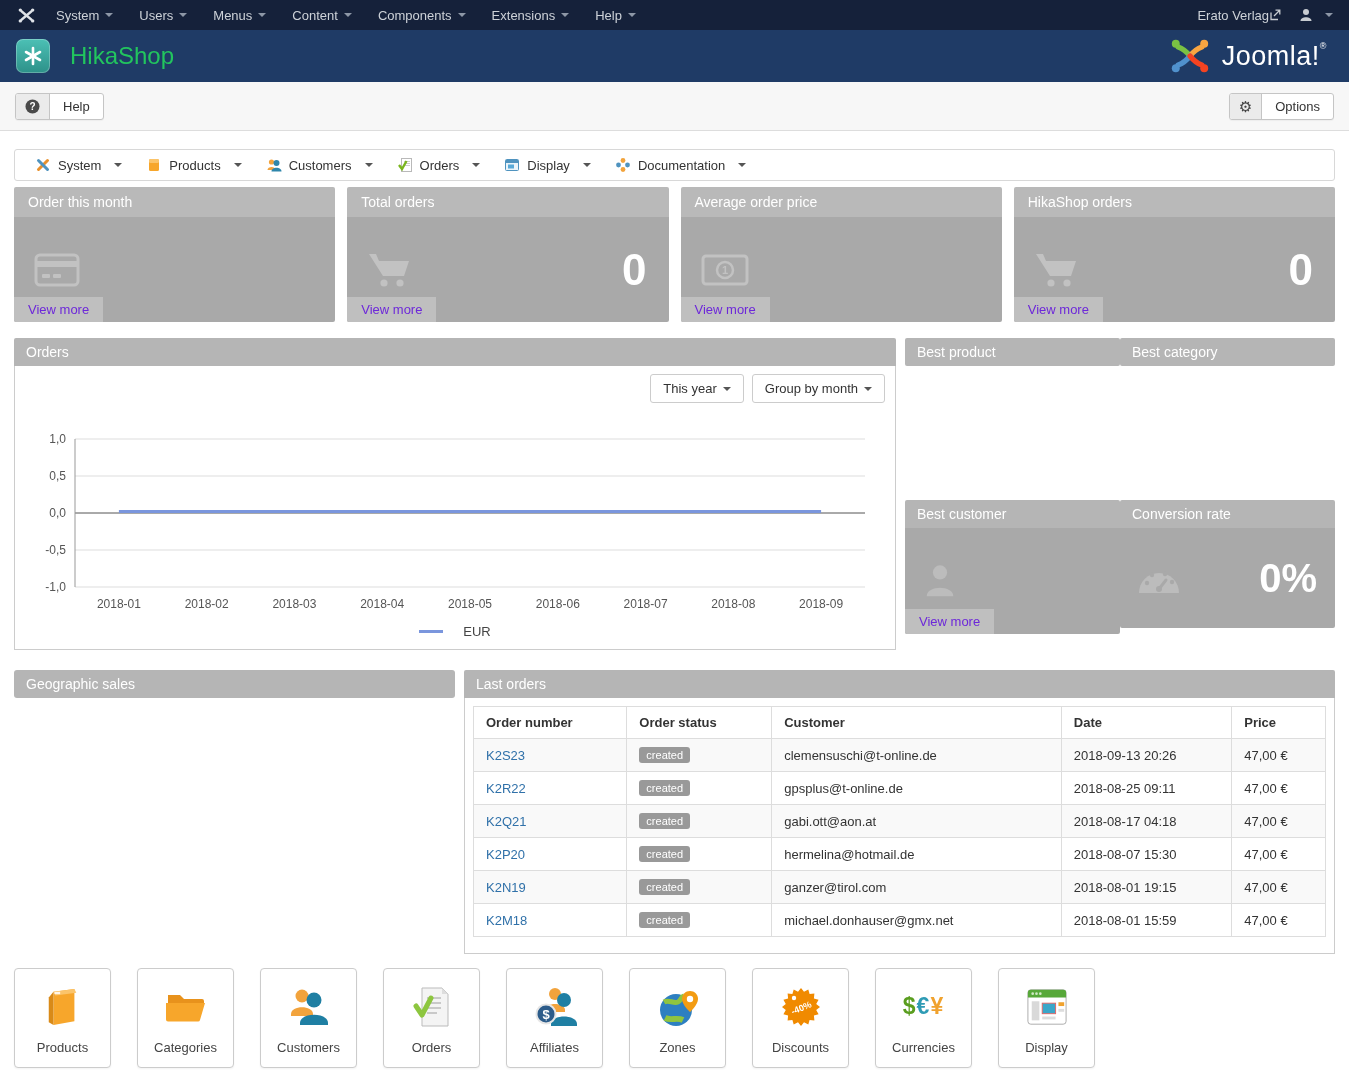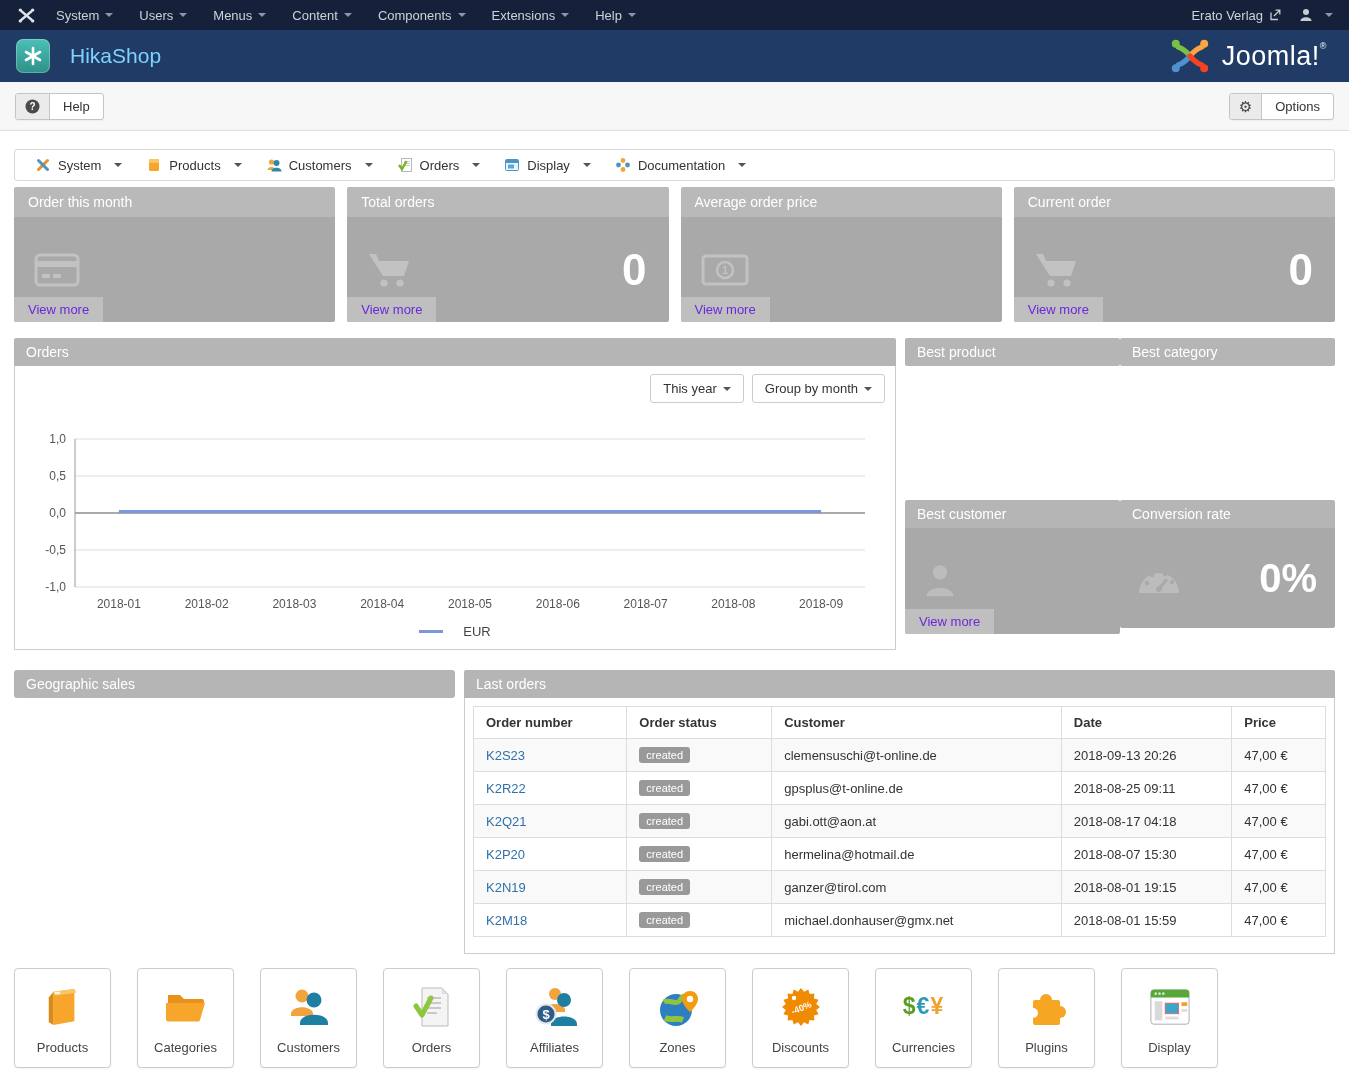--- a/index.html
+++ b/index.html
@@ -7,28 +7,28 @@
     margin: 0; width: 1349px; height: 1080px; background: #fff;
     font-family: "Liberation Sans", sans-serif; font-size: 13px; color: #333;
     overflow: hidden;
   }
   
   .admin-bar { height: 30px; background: #15213a; display: flex; align-items: center; padding: 0 12px; color: #cdd2d8; }
   .admin-logo { display: flex; align-items: center; padding: 0 8px 0 6px; }
   .admin-nav { display: flex; list-style: none; margin: 0; padding: 0; }
   .admin-item { padding: 0 13px; height: 30px; display: flex; align-items: center; cursor: pointer; white-space: nowrap; }
   .admin-right { margin-left: auto; display: flex; align-items: center; gap: 18px; }
-  .site-link { display: flex; align-items: center; gap: 6px; cursor: pointer; }
+  .site-link { display: flex; align-items: center; gap: 0; cursor: pointer; }
   .user-menu { display: flex; align-items: center; gap: 6px; cursor: pointer; padding-right: 4px; }
   .caret { display: inline-block; width: 0; height: 0; border-left: 4px solid transparent; border-right: 4px solid transparent; border-top: 4px solid #8d97a6; margin-left: 6px; }
   .caret.dark { border-top-color: #555; }
   
   .brand-bar { height: 52px; background: #1f3b66; display: flex; align-items: center; padding: 0 22px 0 16px; }
   .hk-logo { width: 34px; height: 34px; border-radius: 7px; background: linear-gradient(#4cc0b5, #2d9189); display: flex; align-items: center; justify-content: center; box-shadow: inset 0 0 0 1px rgba(255,255,255,.25); }
-  .brand-title { color: #7dd3fc; font-size: 21px; margin-left: 20px; font-weight: normal; }
+  .brand-title { color: #22c55e; font-size: 24px; margin-left: 20px; font-weight: normal; }
   .joomla-logo { margin-left: auto; display: flex; align-items: center; gap: 11px; }
   .joomla-text { color: #fff; font-size: 27px; letter-spacing: .5px; }
   .joomla-text sup { font-size: 9px; vertical-align: 16px; }
   
   .toolbar { height: 49px; background: #f7f7f7; border-bottom: 1px solid #ddd; display: flex; align-items: center; padding: 0 15px; }
   .btn-seg { display: flex; border: 1px solid #c5c5c5; border-radius: 3px; overflow: hidden; background: #fff; cursor: pointer; box-shadow: 0 1px 1px rgba(0,0,0,.04); }
   .btn-seg .ic { background: #ebebeb; border-right: 1px solid #c5c5c5; padding: 5px 9px; display: flex; align-items: center; }
   .btn-seg .lb { padding: 5px 13px; display: flex; align-items: center; color: #333; }
   
   .content { padding: 18px 14px 0; }
@@ -303,21 +303,21 @@
             <svg width="48" height="32" viewBox="0 0 48 32">
               <rect x="2" y="2" width="44" height="28" rx="3" fill="none" stroke="currentColor" stroke-width="3"></rect>
               <circle cx="24" cy="16" r="8" fill="none" stroke="currentColor" stroke-width="2.5"></circle>
               <text x="24" y="20" text-anchor="middle" font-size="11" font-weight="bold" fill="currentColor">1</text>
             </svg>
           </span>
           <span class="view-more">View more</span>
         </div>
       </div>
       <div class="stat-card">
-        <div class="stat-head">Current order</div>
+        <div class="stat-head">HikaShop orders</div>
         <div class="stat-body">
           <span class="stat-icon">
             <svg width="46" height="40" viewBox="0 0 46 40">
               <path d="M2 4 h7 l3 7 h30 l-5 15 h-21 z" fill="currentColor"></path>
               <circle cx="17" cy="33" r="3.6" fill="currentColor"></circle>
               <circle cx="33" cy="33" r="3.6" fill="currentColor"></circle>
             </svg>
           </span>
           <span class="stat-value">0</span>
           <span class="view-more">View more</span>
@@ -559,31 +559,20 @@
         <div class="sc-label">Discounts</div>
       </div>
       <div class="sc-card">
         <div class="sc-icon">
           <div class="cur-ic"><span class="c-d">$</span><span class="c-e">€</span><span class="c-y">¥</span></div>
         </div>
         <div class="sc-label">Currencies</div>
       </div>
       <div class="sc-card">
         <div class="sc-icon">
-          <svg width="42" height="42" viewBox="0 0 42 42">
-            <rect x="7" y="14" width="27" height="25" rx="2" fill="#f5a623"></rect>
-            <circle cx="20" cy="14" r="6" fill="#f5a623"></circle>
-            <circle cx="34" cy="26" r="6" fill="#f5a623"></circle>
-            <circle cx="7" cy="27" r="5" fill="#fff"></circle>
-          </svg>
-        </div>
-        <div class="sc-label">Plugins</div>
-      </div>
-      <div class="sc-card">
-        <div class="sc-icon">
           <svg width="42" height="40" viewBox="0 0 44 40">
             <rect x="2" y="2" width="40" height="36" rx="3" fill="#fff" stroke="#aaa"></rect>
             <path d="M2 5 a3 3 0 0 1 3-3 h34 a3 3 0 0 1 3 3 v5 h-40 z" fill="#57a839"></path>
             <circle cx="7" cy="6" r="1.4" fill="#cfe8c4"></circle>
             <circle cx="11" cy="6" r="1.4" fill="#cfe8c4"></circle>
             <circle cx="15" cy="6" r="1.4" fill="#cfe8c4"></circle>
             <rect x="6" y="14" width="8" height="20" fill="#d9d9d9"></rect>
             <rect x="17" y="16" width="14" height="11" fill="#3ba6c9" stroke="#e06666"></rect>
             <rect x="34" y="15" width="6" height="4" fill="#f0a22e"></rect>
             <rect x="34" y="22" width="6" height="3" fill="#ddd"></rect>

